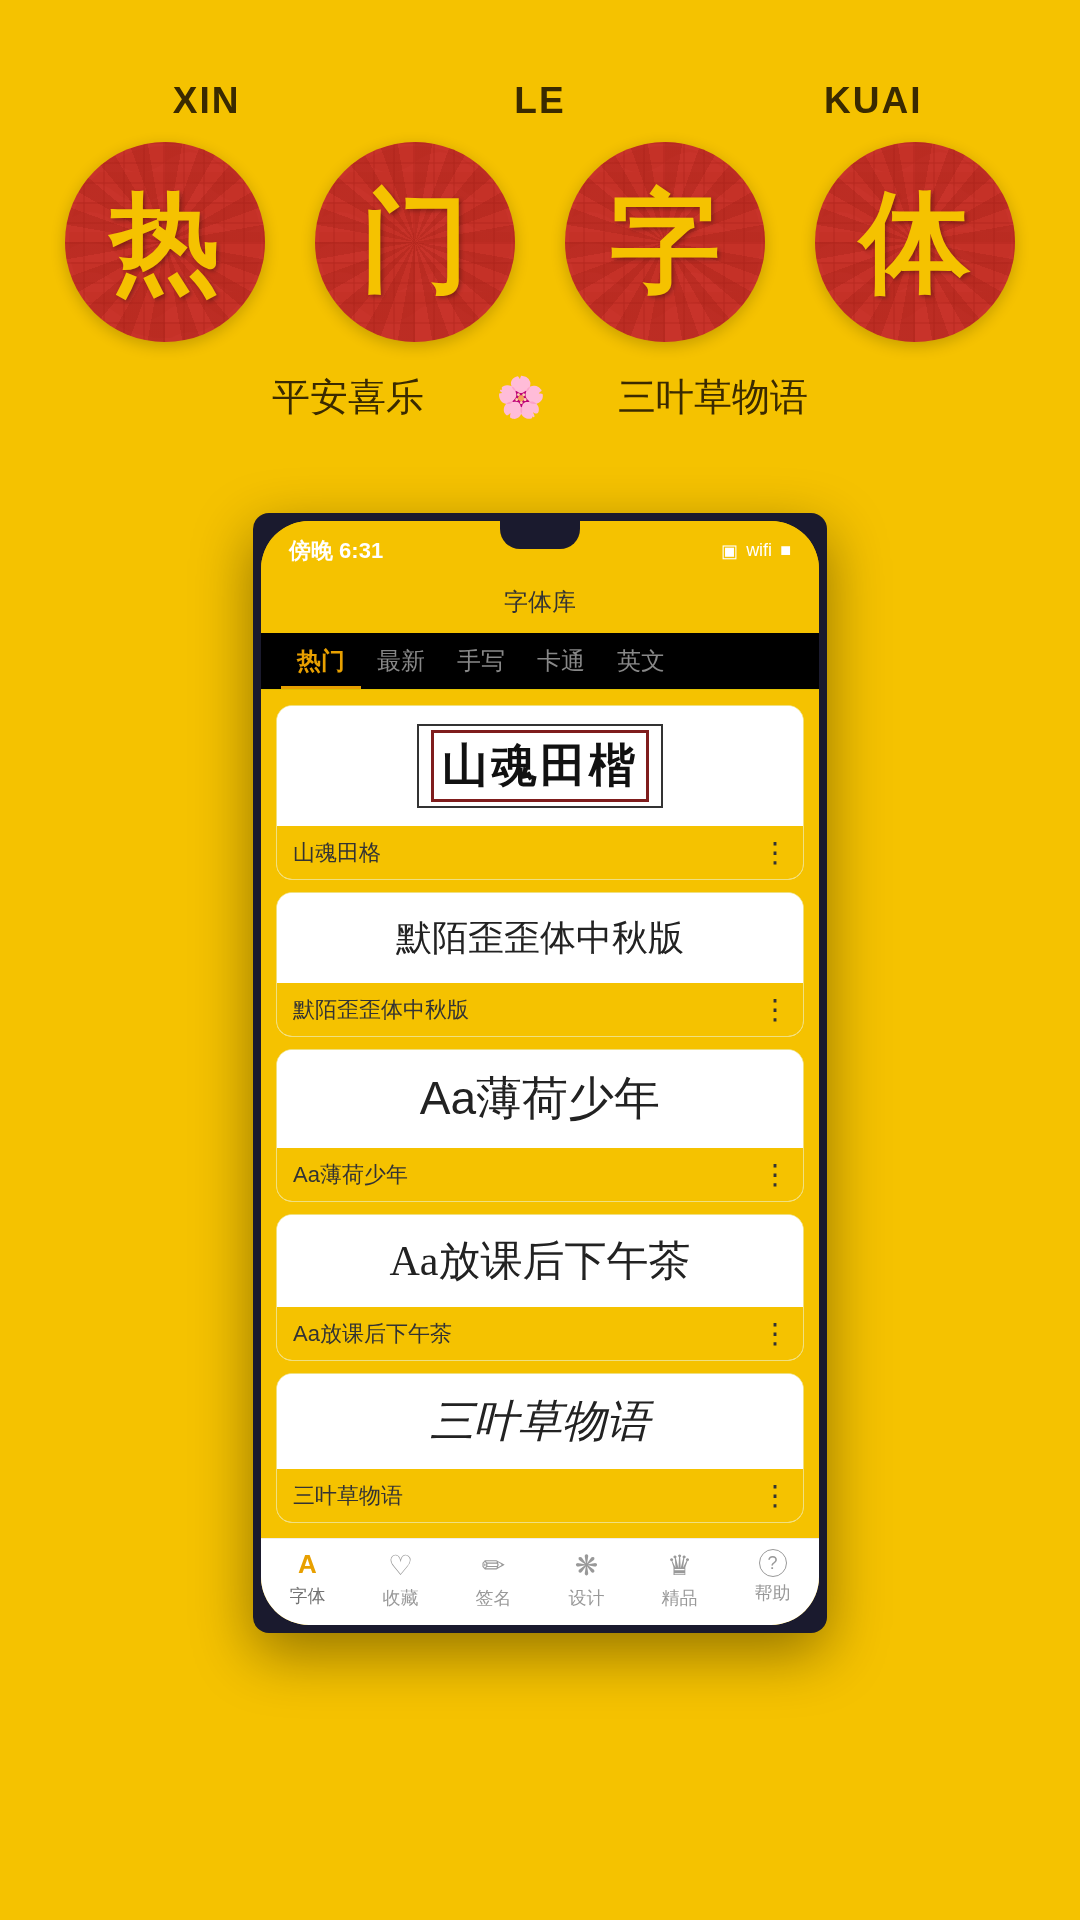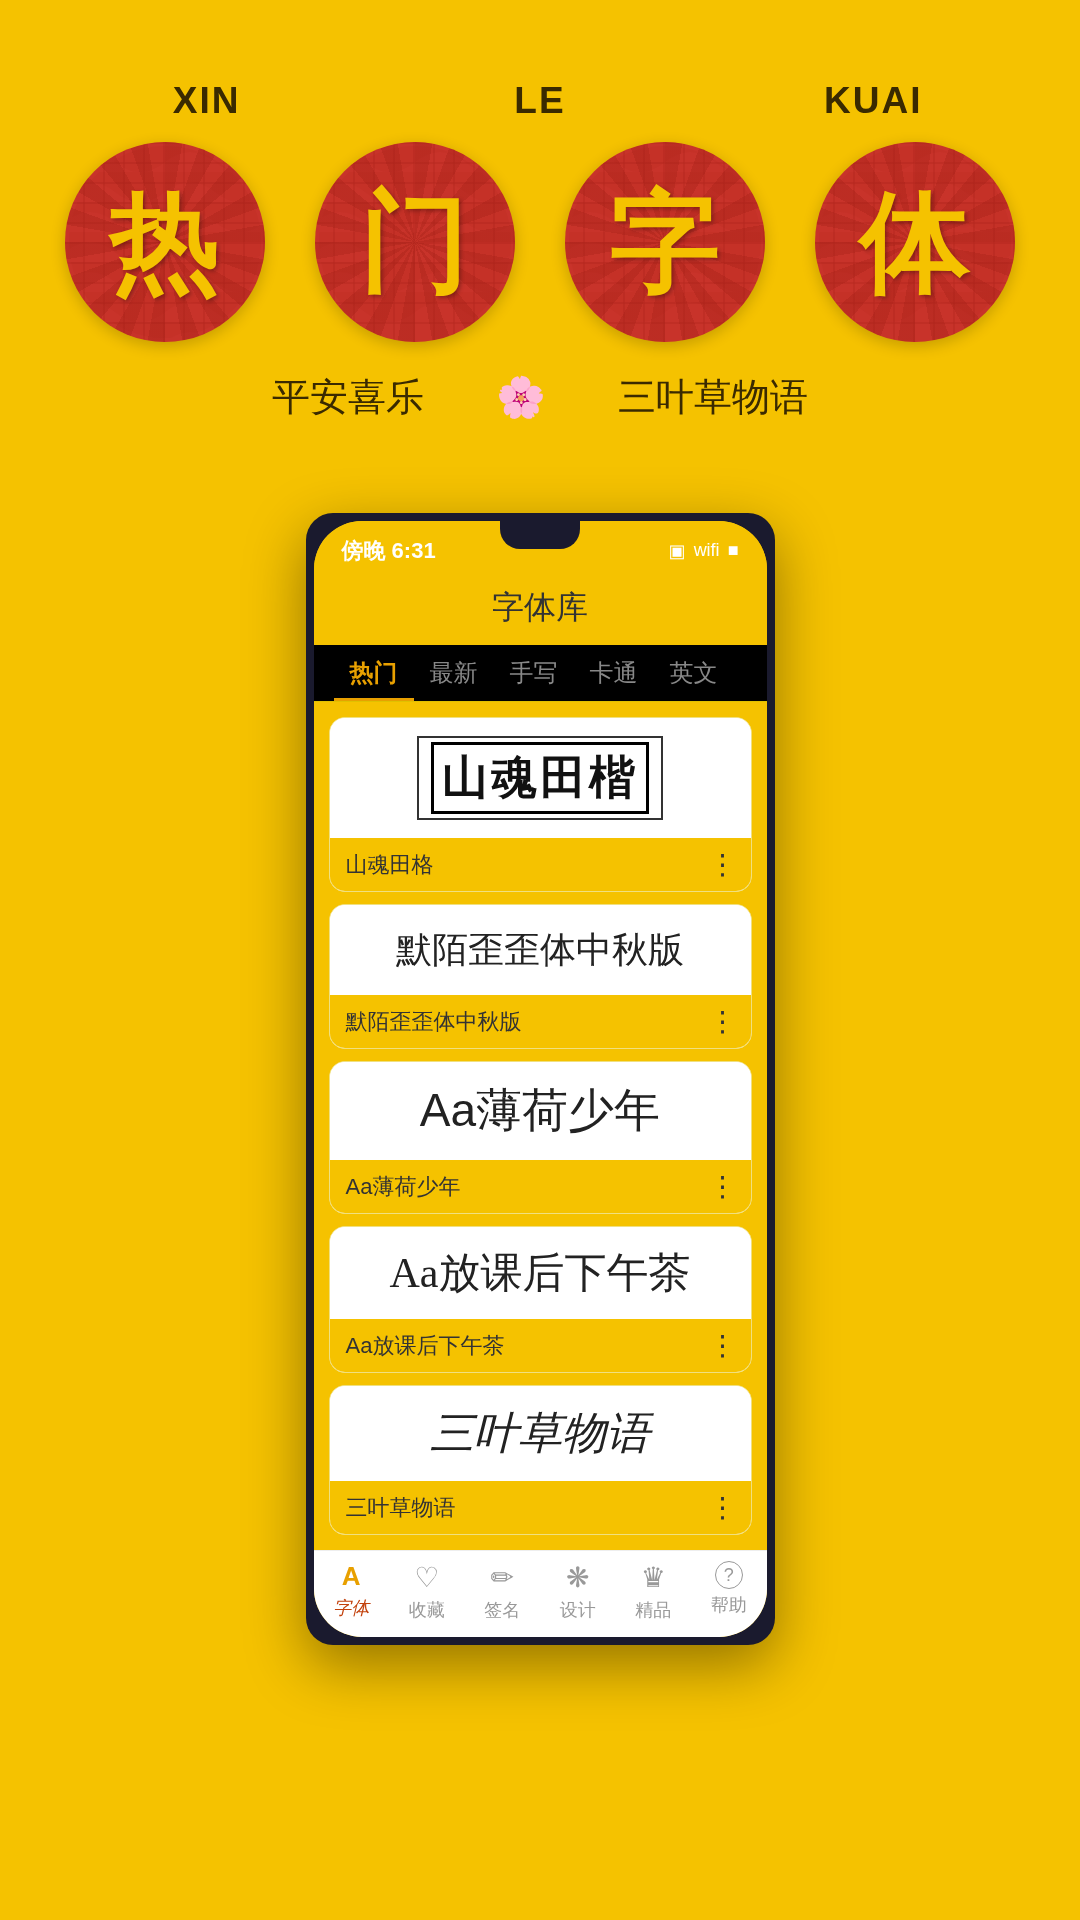--- a/index.html
+++ b/index.html
@@ -113,23 +113,23 @@
     }
 
     
     .phone-wrapper {
       display: flex;
       justify-content: center;
       padding: 0 40px 60px;
     }
 
     .phone-mockup {
-      width: 469px;
+      width: 574px;
       background: #1a1a2e;
-      border-radius: 27px;
+      border-radius: 16px;
       padding: 8px;
       box-shadow: 0 20px 60px rgba(0,0,0,0.4);
       position: relative;
     }
 
     .phone-inner {
       background: #F5C200;
       border-radius: 48px;
       overflow: hidden;
       position: relative;
@@ -160,21 +160,21 @@
       height: 55px;
     }
 
     .status-time { font-weight: 600; font-size: 22px; }
     .status-icons { display: flex; gap: 8px; align-items: center; font-size: 18px; }
 
     
     .app-header {
       text-align: center;
       padding: 10px 5px 15px;
-      font-size: 32px;
+      font-size: 24px;
       color: #333;
       background: #F5C200;
     }
 
     
     .tab-bar {
       display: flex;
       padding: 0 20px;
       border-bottom: 1px solid #e0c000;
       background: #000000;
@@ -261,21 +261,21 @@
       color: #999;
     }
 
     .nav-icon.active { color: #e8a000; }
 
     .nav-label {
       font-size: 18px;
       color: #999;
     }
 
-    .nav-label.active { color: #c2410c; font-style: italic; }
+    .nav-label.active { color: #737373; }
 
     .wave-svg {
       width: 100%;
       height: 100%;
       opacity: 0.25;
     }
 
     
     .tab-hot {
       color: #e8a000 !important;
@@ -459,21 +459,21 @@
         <div class="tab-item">
           <span>英文</span>
         </div>
       </div>
 
       <div class="font-list">
 
         <div class="font-card">
           <div class="font-preview">
             <span class="font-preview-text f1-preview">
-              <span style="display:inline-block;border:3px solid #000000;padding:2px 8px;font-weight:900;font-size:46px;letter-spacing:3px;">山魂田楷</span>
+              <span style="display:inline-block;border:3px solid #7f1d1d;padding:2px 8px;font-weight:900;font-size:46px;letter-spacing:3px;">山魂田楷</span>
             </span>
           </div>
           <div class="font-name-row">
             <span class="font-name">山魂田格</span>
             <span class="more-dots">⋮</span>
           </div>
         </div>
 
         <div class="font-card">
           <div class="font-preview">

